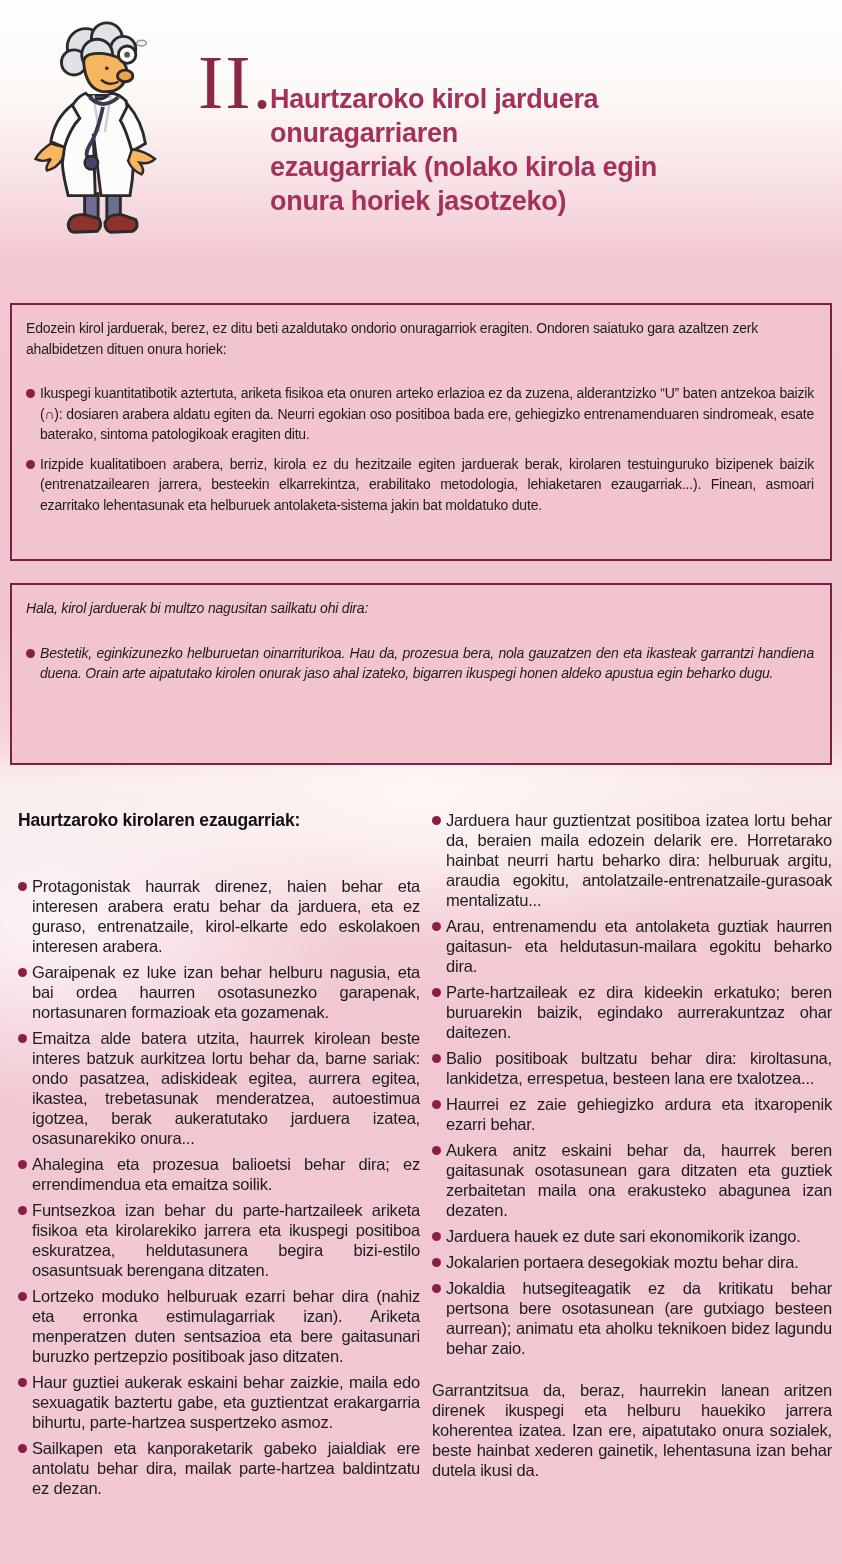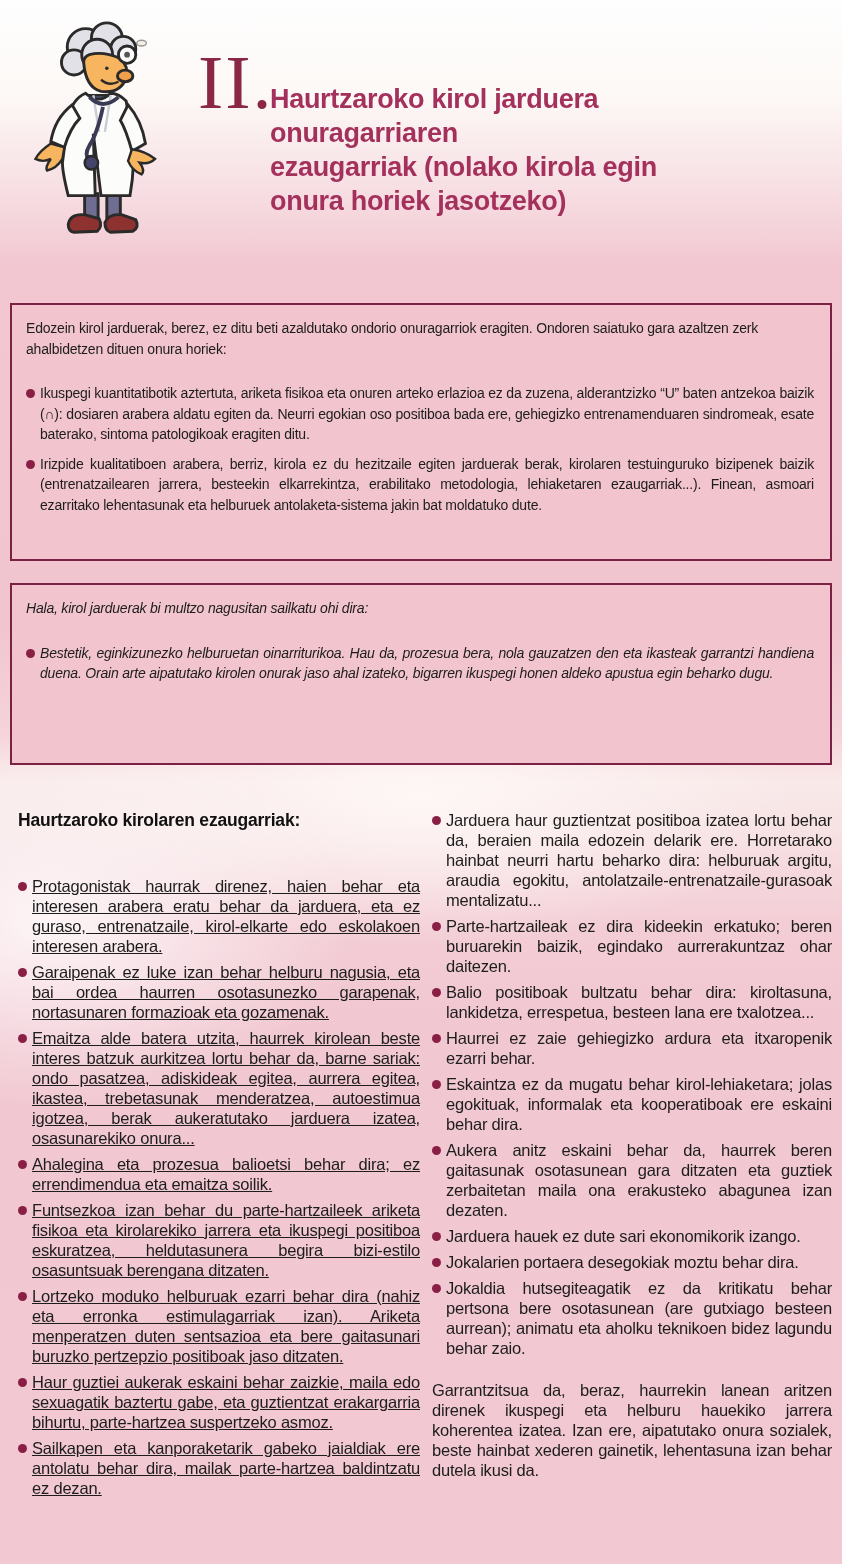--- a/index.html
+++ b/index.html
@@ -58,21 +58,21 @@
   }
 
   
   .section-heading {
     position:absolute; left:18px; top:810px; width:400px;
     font-size:17.5px; font-weight:bold; color:#111;
     letter-spacing:-0.2px;
   }
   .col { position:absolute; font-size:16.5px; line-height:20px; letter-spacing:-0.2px; color:#1d1d1d; }
   .col .bullet-list li { margin-bottom:6px; }
-  .col-left  { left:18px;  top:876px; width:402px;text-decoration:underline; }
+  .col-left  { left:18px;  top:876px; width:402px; }
   .col-right { left:432px; top:810px; width:400px; }
   .closing {
     margin-top:22px; text-align:justify;
   }
 </style>
 </head>
 <body>
 
 <div class="page">
 
@@ -161,24 +161,24 @@
       <li>Funtsezkoa izan behar du parte-hartzaileek ariketa fisikoa eta kirolarekiko jarrera eta ikuspegi positiboa eskuratzea, heldutasunera begira bizi-estilo osasuntsuak berengana ditzaten.</li>
       <li>Lortzeko moduko helburuak ezarri behar dira (nahiz eta erronka estimulagarriak izan). Ariketa menperatzen duten sentsazioa eta bere gaitasunari buruzko pertzepzio positiboak jaso ditzaten.</li>
       <li>Haur guztiei aukerak eskaini behar zaizkie, maila edo sexuagatik baztertu gabe, eta guztientzat erakargarria bihurtu, parte-hartzea suspertzeko asmoz.</li>
       <li>Sailkapen eta kanporaketarik gabeko jaialdiak ere antolatu behar dira, mailak parte-hartzea baldintzatu ez dezan.</li>
     </ul>
   </div>
 
   <div class="col col-right">
     <ul class="bullet-list">
       <li>Jarduera haur guztientzat positiboa izatea lortu behar da, beraien maila edozein delarik ere. Horretarako hainbat neurri hartu beharko dira: helburuak argitu, araudia egokitu, antolatzaile-entrenatzaile-gurasoak mentalizatu...</li>
+      <li>Arau, entrenamendu eta antolaketa guztiak haurren gaitasun- eta heldutasun-mailara egokitu beharko dira.</li>
       <li>Parte-hartzaileak ez dira kideekin erkatuko; beren buruarekin baizik, egindako aurrerakuntzaz ohar daitezen.</li>
       <li>Balio positiboak bultzatu behar dira: kiroltasuna, lankidetza, errespetua, besteen lana ere txalotzea...</li>
       <li>Haurrei ez zaie gehiegizko ardura eta itxaropenik ezarri behar.</li>
-      <li>Eskaintza ez da mugatu behar kirol-lehiaketara; jolas egokituak, informalak eta kooperatiboak ere eskaini behar dira.</li>
       <li>Aukera anitz eskaini behar da, haurrek beren gaitasunak osotasunean gara ditzaten eta guztiek zerbaitetan maila ona erakusteko abagunea izan dezaten.</li>
       <li>Jarduera hauek ez dute sari ekonomikorik izango.</li>
       <li>Jokalarien portaera desegokiak moztu behar dira.</li>
       <li>Jokaldia hutsegiteagatik ez da kritikatu behar pertsona bere osotasunean (are gutxiago besteen aurrean); animatu eta aholku teknikoen bidez lagundu behar zaio.</li>
     </ul>
     <p class="closing">Garrantzitsua da, beraz, haurrekin lanean aritzen direnek ikuspegi eta helburu hauekiko jarrera koherentea izatea. Izan ere, aipatutako onura sozialek, beste hainbat xederen gainetik, lehentasuna izan behar dutela ikusi da.</p>
   </div>
 
 </div>
 

